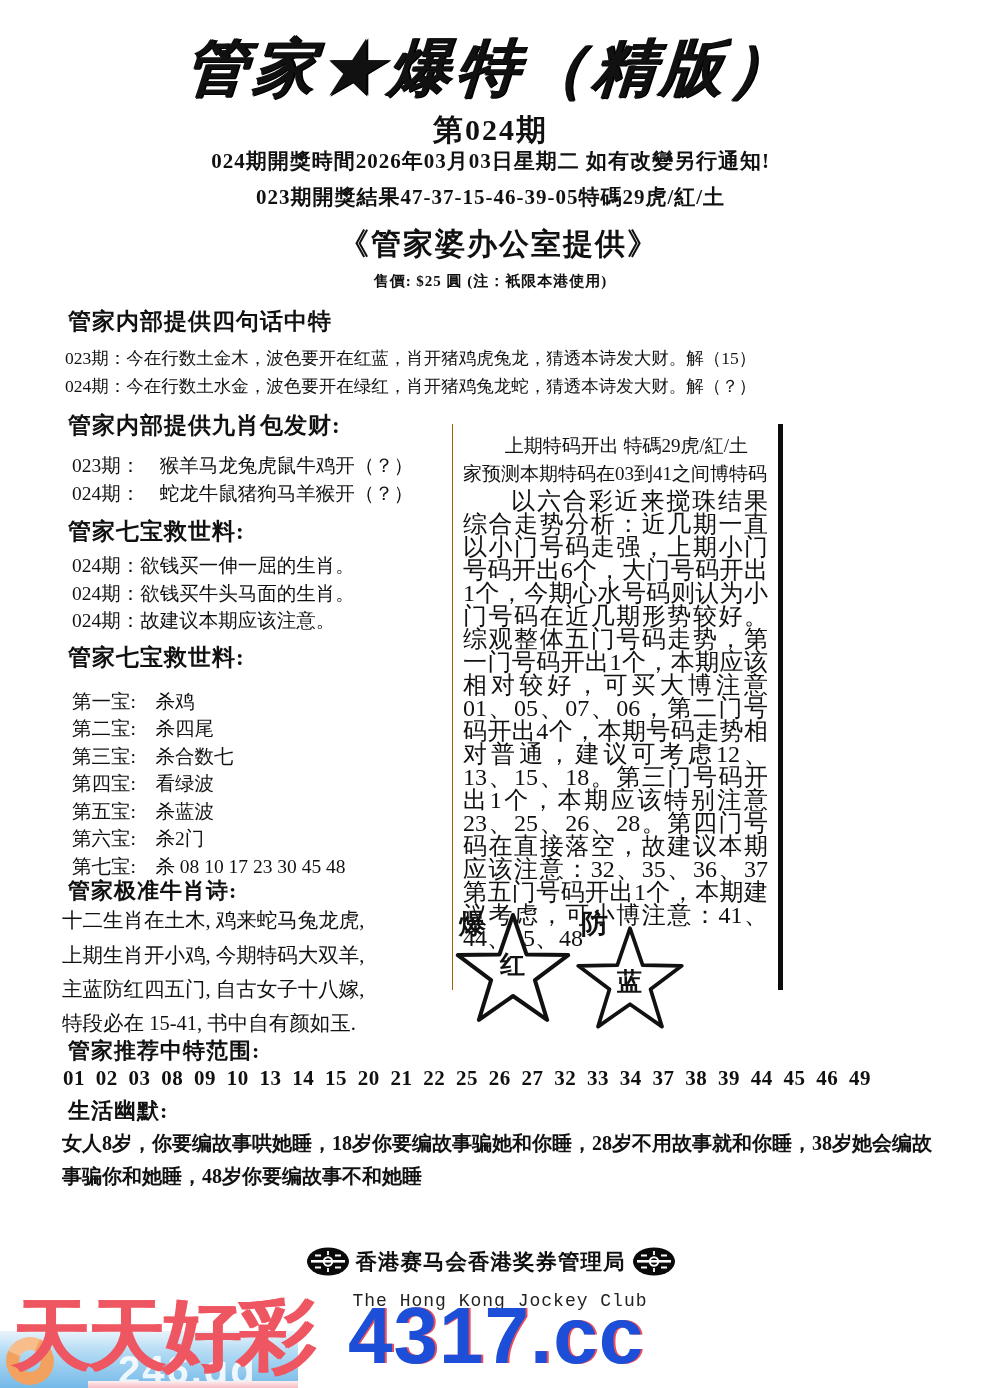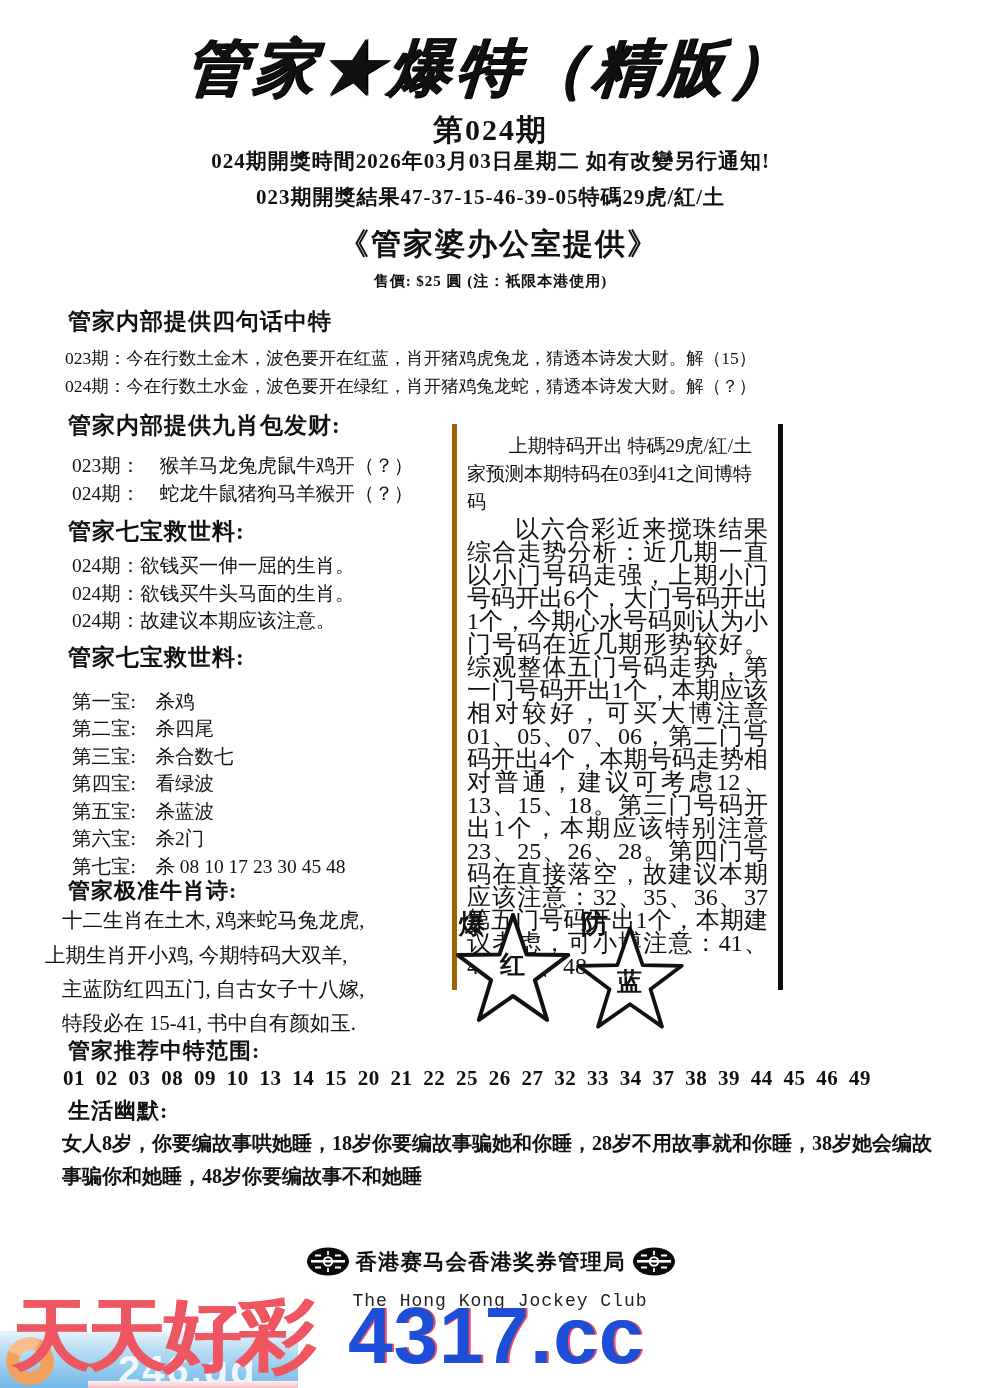--- a/index.html
+++ b/index.html
@@ -22,21 +22,21 @@
   .provider{top:224px;font-size:30px;font-weight:bold;letter-spacing:2px;padding-left:17px;}
   .price{top:272px;font-size:15px;font-weight:bold;letter-spacing:1px;}
 
   .h-sec{font-size:23px;font-weight:bold;letter-spacing:1px;white-space:nowrap;}
   .ln{font-size:17.5px;white-space:nowrap;}
   .ln-md{font-size:19.5px;white-space:nowrap;}
   .ln-poem{font-size:20.5px;white-space:nowrap;}
 
   .rpanel{
     left:452px;top:424px;width:331px;height:566px;box-sizing:border-box;
-    border-left:5px solid #a16207;border-right:5px solid #0c0c0c;
+    border-left:1px solid #a16207;border-right:5px solid #0c0c0c;
     padding:8px 10px 0 10px;
   }
   .rp-line{font-size:19px;line-height:28px;}
   .rp-line1{text-indent:2.2em;}
   .rp-par{margin-top:2px;font-size:24px;line-height:23px;text-align:justify;text-indent:2em;}
 
   .star-label{font-size:27px;font-weight:bold;z-index:3;}
   .star-inner{font-size:25px;font-weight:bold;z-index:3;}
   .star-svg{z-index:2;}
 
@@ -104,21 +104,21 @@
   <div class="abs ln-md" style="left:72px;top:688px;">第一宝:　杀鸡</div>
   <div class="abs ln-md" style="left:72px;top:715px;">第二宝:　杀四尾</div>
   <div class="abs ln-md" style="left:72px;top:743px;">第三宝:　杀合数七</div>
   <div class="abs ln-md" style="left:72px;top:770px;">第四宝:　看绿波</div>
   <div class="abs ln-md" style="left:72px;top:798px;">第五宝:　杀蓝波</div>
   <div class="abs ln-md" style="left:72px;top:825px;">第六宝:　杀2门</div>
   <div class="abs ln-md" style="left:72px;top:853px;">第七宝:　杀 08 10 17 23 30 45 48</div>
 
   <div class="abs h-sec" style="left:68px;top:876px;font-size:22px;">管家极准牛肖诗:</div>
   <div class="abs ln-poem" style="left:62px;top:906px;">十二生肖在土木, 鸡来蛇马兔龙虎,</div>
-  <div class="abs ln-poem" style="left:45px;top:941px;">上期生肖开小鸡, 今期特码大双羊,</div>
+  <div class="abs ln-poem" style="left:62px;top:941px;">上期生肖开小鸡, 今期特码大双羊,</div>
   <div class="abs ln-poem" style="left:62px;top:975px;">主蓝防红四五门, 自古女子十八嫁,</div>
   <div class="abs ln-poem" style="left:62px;top:1009px;">特段必在 15-41, 书中自有颜如玉.</div>
 
   <div class="abs rpanel">
     <div class="rp-line rp-line1">上期特码开出 特碼29虎/紅/土</div>
     <div class="rp-line">家预测本期特码在03到41之间博特码</div>
     <div class="rp-par">以六合彩近来搅珠结果综合走势分析：近几期一直以小门号码走强，上期小门号码开出6个，大门号码开出1个，今期心水号码则认为小门号码在近几期形势较好。综观整体五门号码走势，第一门号码开出1个，本期应该相对较好，可买大博注意01、05、07、06，第二门号码开出4个，本期号码走势相对普通，建议可考虑12、13、15、18。第三门号码开出1个，本期应该特别注意23、25、26、28。第四门号码在直接落空，故建议本期应该注意：32、35、36、37第五门号码开出1个，本期建议考虑，可小博注意：41、44、45、48</div>
   </div>
 
   <svg class="abs star-svg" style="left:453px;top:903px;" width="120" height="128" viewBox="0 0 120 128">

